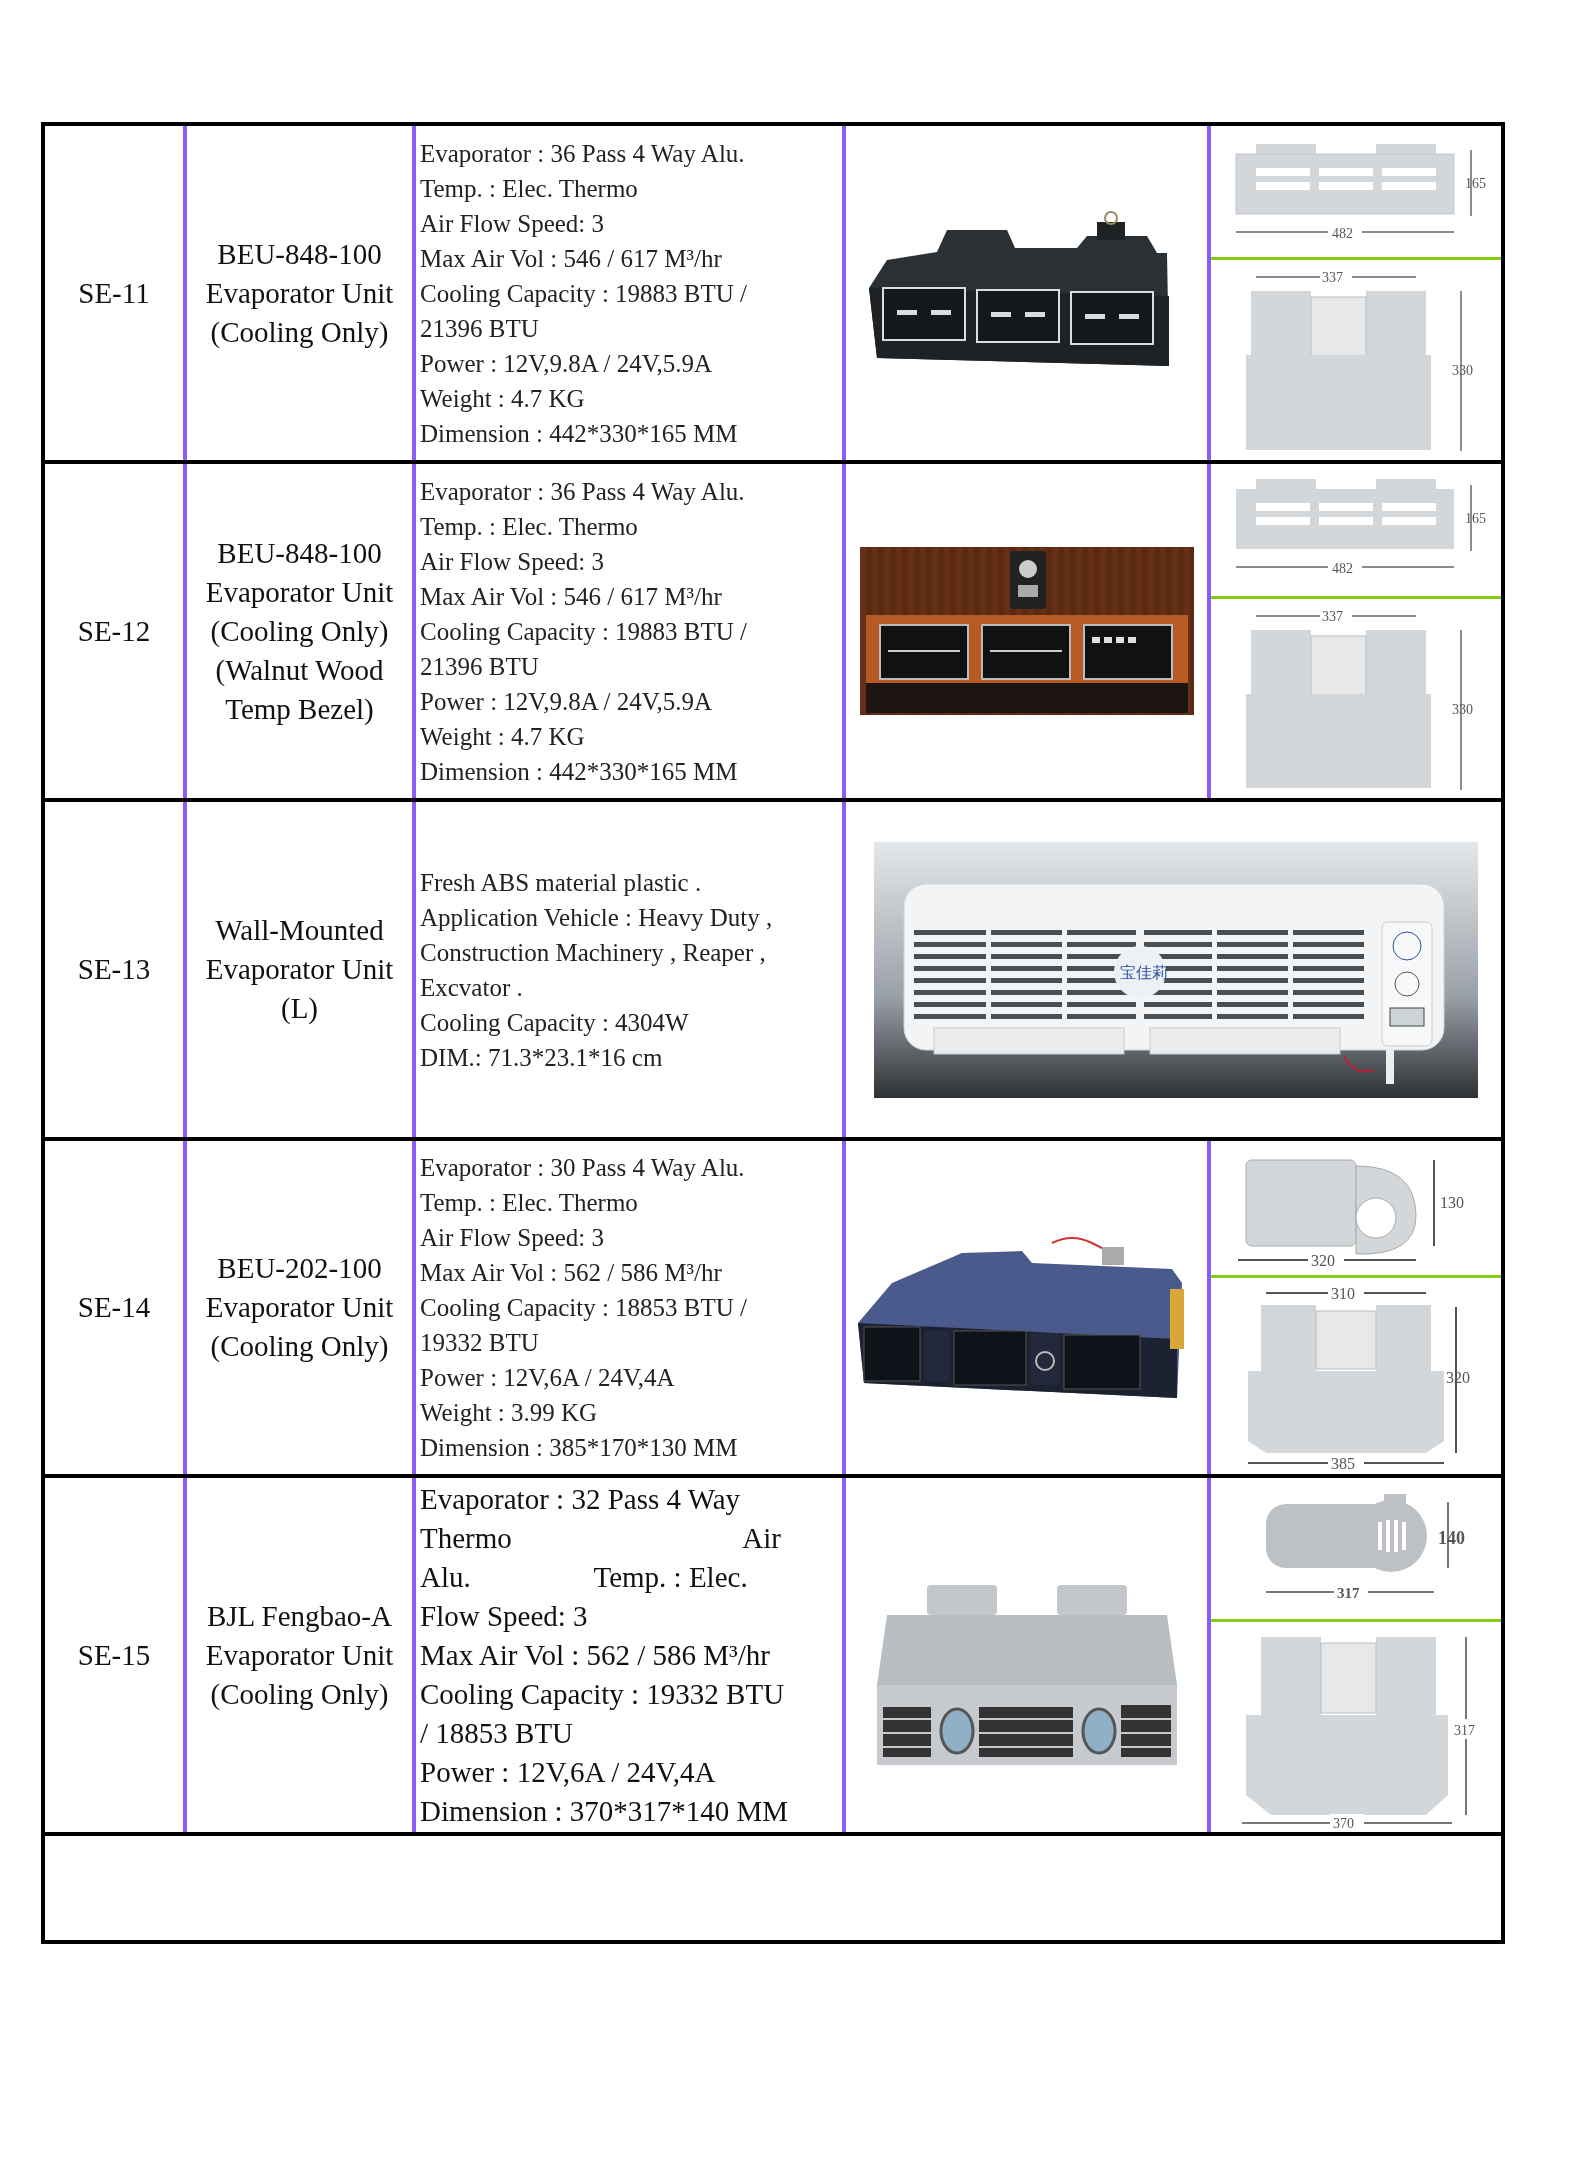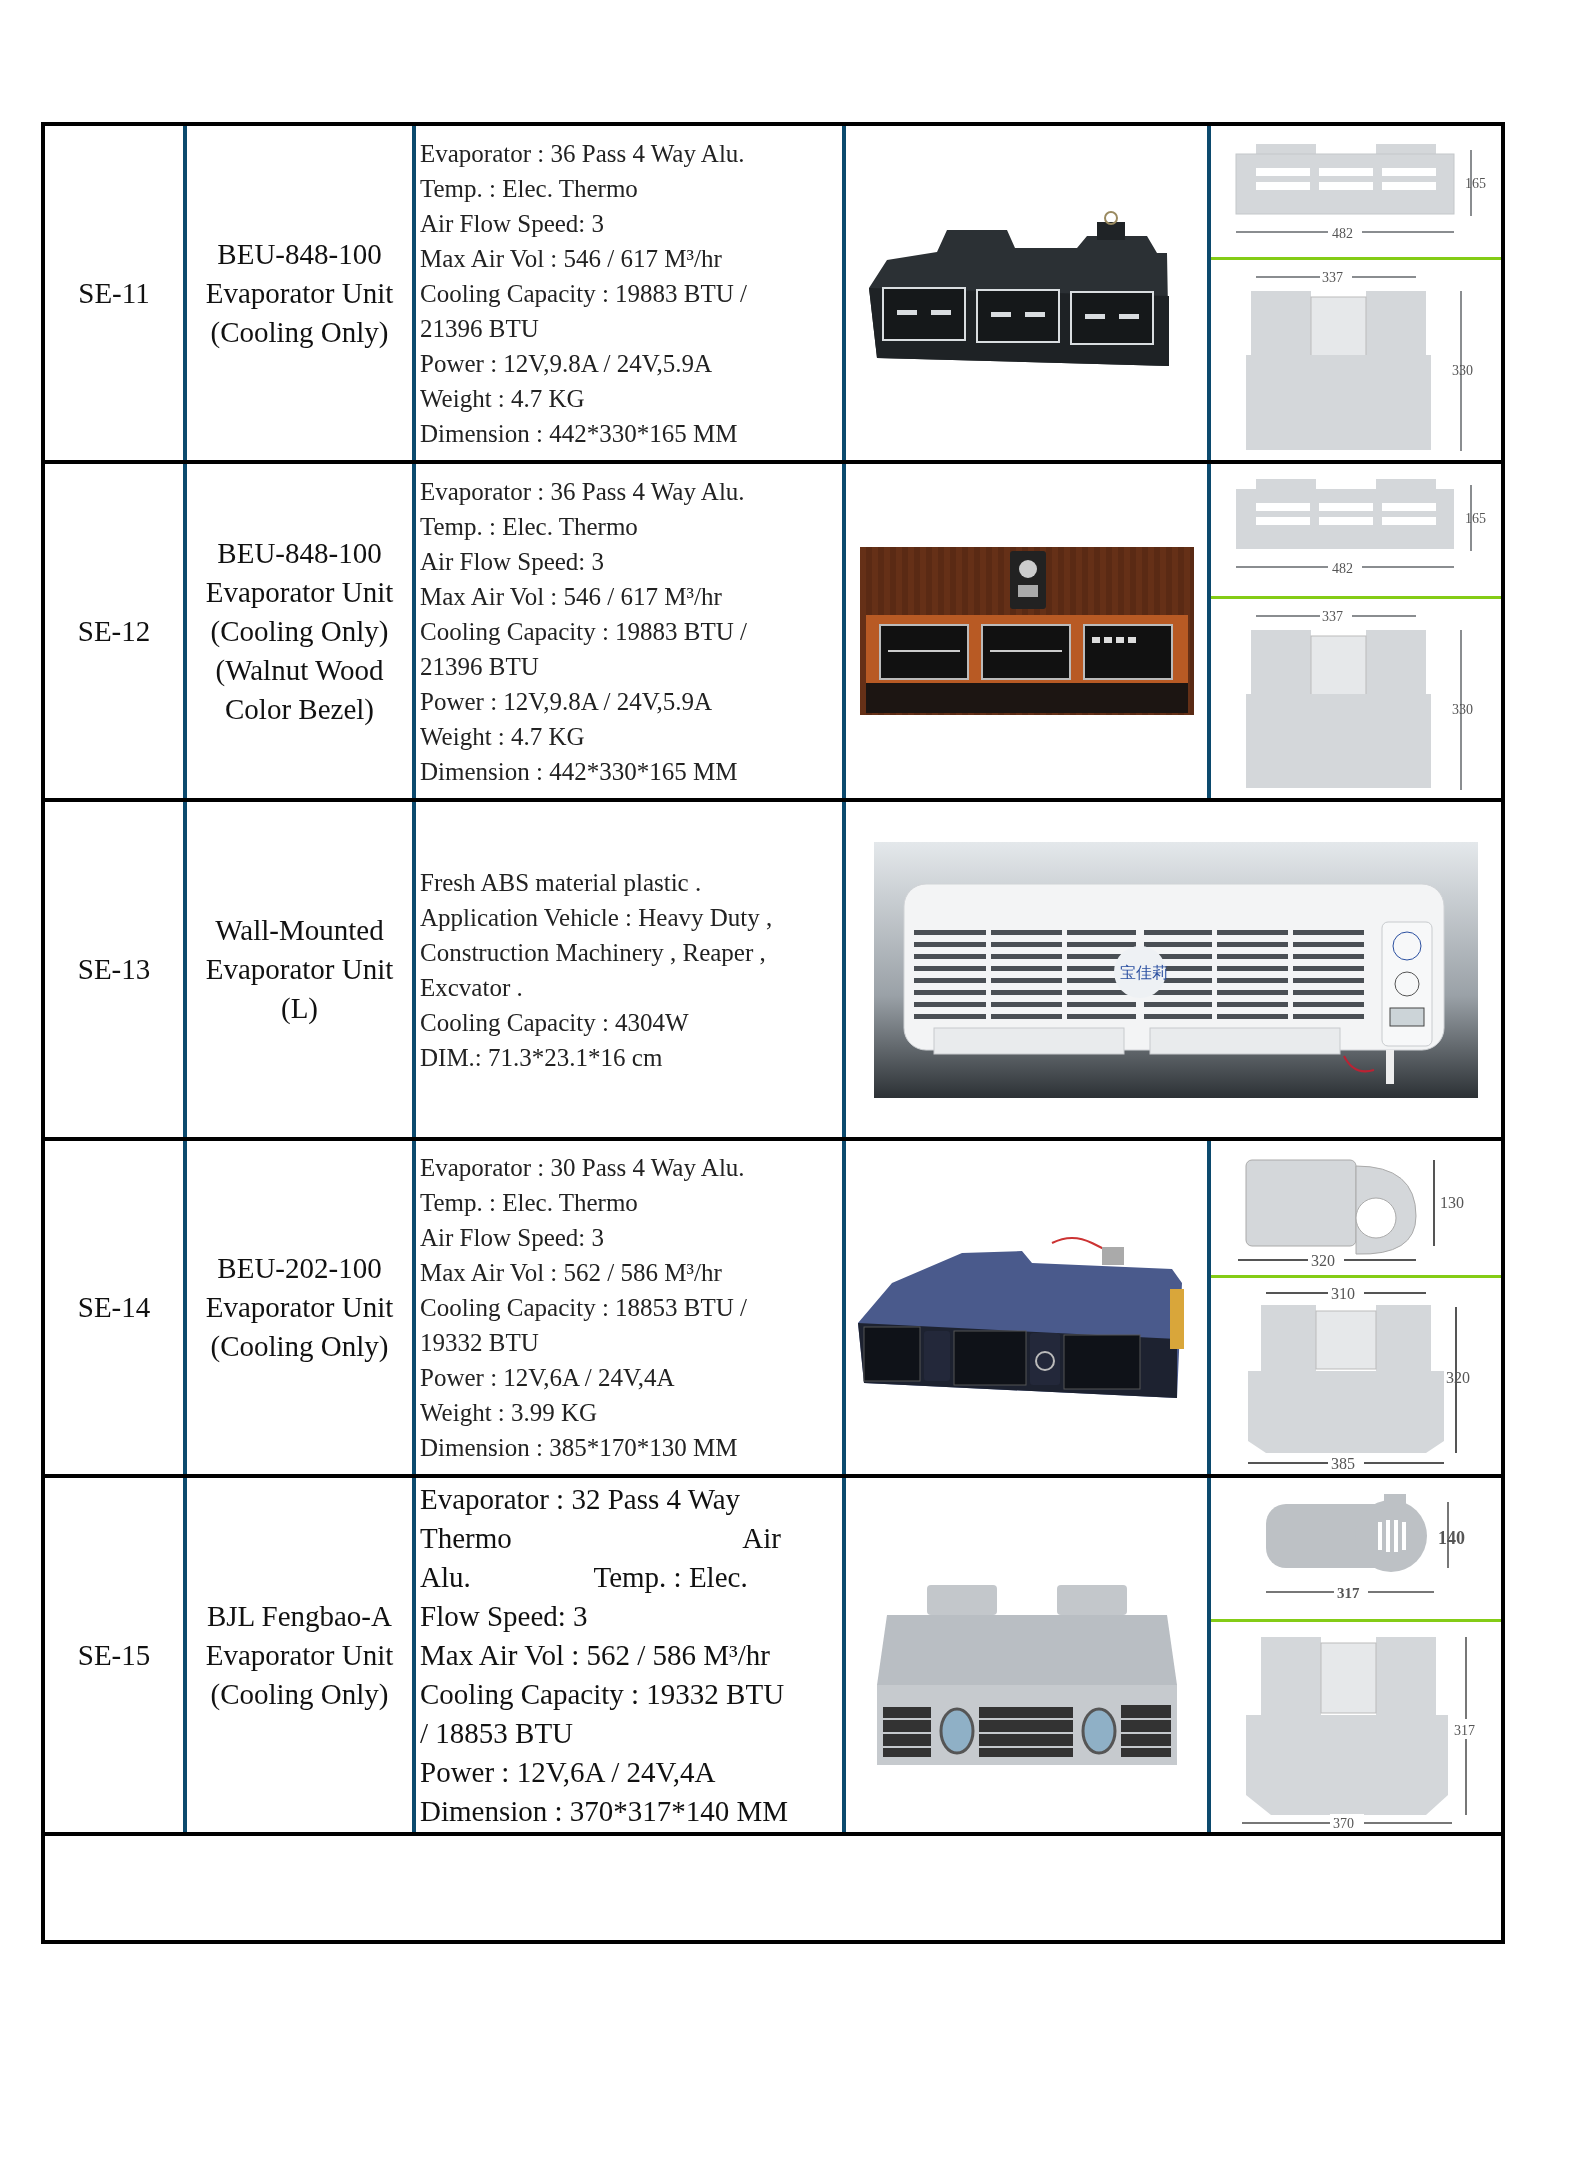--- a/index.html
+++ b/index.html
@@ -1,19 +1,19 @@
 <!DOCTYPE html>
 <html><head>
 <meta charset="utf-8">
 <style>
   html,body{margin:0;padding:0;background:#fff;}
   body{width:1588px;height:2175px;position:relative;overflow:hidden;font-family:"Liberation Serif","DejaVu Serif",serif;color:#111;}
   .tbl{position:absolute;left:41px;top:122px;width:1464px;border:4px solid #000;box-sizing:border-box;}
   .row{position:absolute;left:0;width:100%;border-bottom:4px solid #000;box-sizing:border-box;}
-  .cell{position:absolute;top:0;bottom:0;box-sizing:border-box;border-right:4px solid #0c4a6e;}
+  .cell{position:absolute;top:0;bottom:0;box-sizing:border-box;border-right:4px solid #8b5cf6;}
   .c-code{left:0;width:142px;display:flex;align-items:center;justify-content:center;font-size:29px;}
   .c-name{left:142px;width:229px;display:flex;align-items:center;justify-content:center;text-align:center;font-size:29px;line-height:39px;padding:12px 4px;}
   .c-spec{left:371px;width:430px;display:flex;flex-direction:column;justify-content:center;padding:0 4px 0 4px;font-size:25px;line-height:35px;color:#222;}
   .c-spec.big{font-size:29px;line-height:39px;color:#111;}
   .c-photo{left:801px;width:365px;display:flex;align-items:center;justify-content:center;}
   .c-photo.wide{width:659px;border-right:none;}
   .c-draw{left:1166px;right:0;border-right:none;}
   .dsub{position:absolute;left:0;right:0;box-sizing:border-box;display:flex;align-items:center;justify-content:center;}
   .dsub.top{top:0;border-bottom:3px solid #84cc16;}
   .dsub.bot{bottom:0;}
@@ -105,21 +105,21 @@
   <div class="row" style="top:338px;height:338px;">
     <div class="cell c-code">
         <span>SE-12</span>
       </div>
     <div class="cell c-name">
       <div>
         <div>BEU-848-100</div>
         <div>Evaporator Unit</div>
         <div>(Cooling Only)</div>
         <div>(Walnut Wood</div>
-        <div>Color Bezel)</div>
+        <div>Temp Bezel)</div>
       </div>
     </div>
     <div class="cell c-spec">
       <div class="spec-line">Evaporator : 36 Pass 4 Way Alu.</div>
       <div class="spec-line">Temp. : Elec. Thermo</div>
       <div class="spec-line">Air Flow Speed: 3</div>
       <div class="spec-line">Max Air Vol :  546 / 617 M³/hr</div>
       <div class="spec-line">Cooling Capacity : 19883 BTU /</div>
       <div class="spec-line">21396 BTU</div>
       <div class="spec-line">Power : 12V,9.8A / 24V,5.9A</div>

